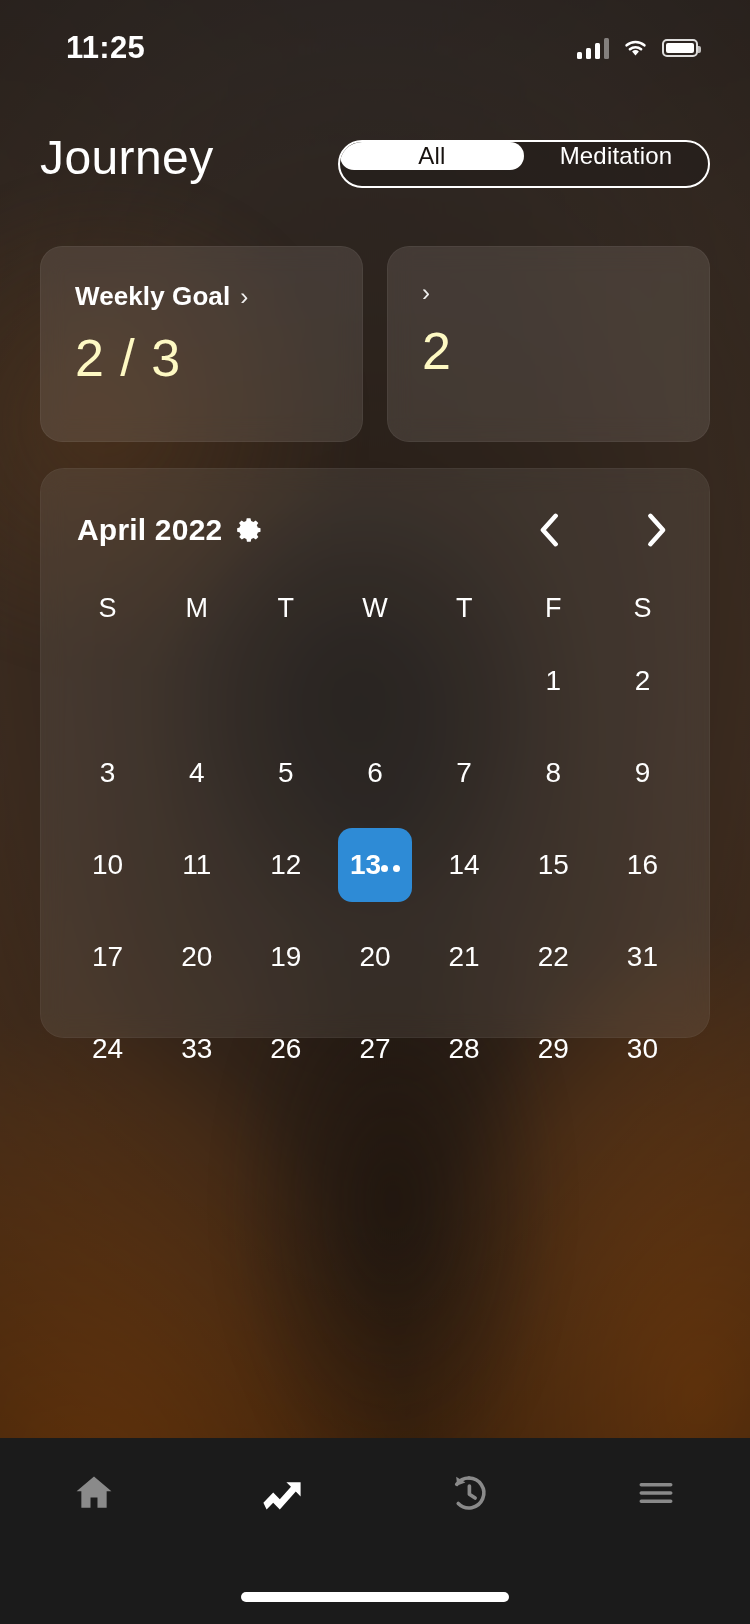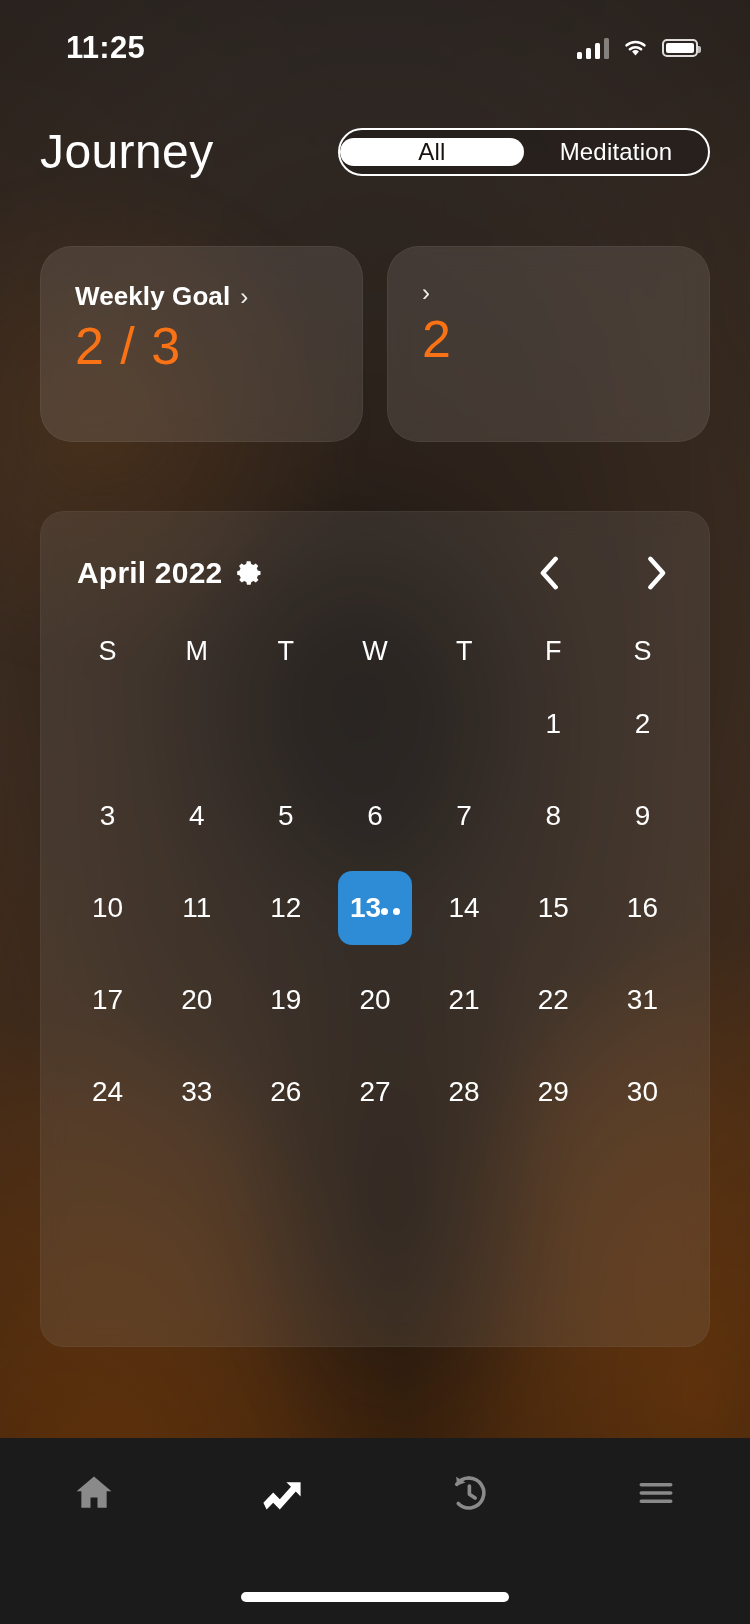--- a/index.html
+++ b/index.html
@@ -57,50 +57,50 @@
   .batt:after { content:""; position:absolute; right:-5px; top:5px; width:3px; height:7px;
                 background:rgba(255,255,255,.7); border-radius:0 2px 2px 0; }
 
   
   .header {
     position:absolute; top:128px; left:0; right:0; z-index:5;
     display:flex; align-items:center; padding:0 40px;
   }
   .title { color:#fff; font-size:48px; font-weight:300; letter-spacing:.4px; line-height:1; }
   .segmented {
-    margin-left:auto; display:flex; align-items:center;
+    margin-left:auto; display:flex; align-items:flex-start;
     width:372px; height:48px; border-radius:24px;
-    border:2px solid #fff; overflow:hidden; background:rgba(32,28,26,.55);
+    border:2px solid #fff; overflow:hidden; background:rgba(32,28,26,.55);margin-top:12px;
   }
   .seg {
     flex:1; display:flex; align-items:center; justify-content:center;
     font-size:24px; letter-spacing:.2px; color:#fff; cursor:pointer;
   }
   .seg.on { background:#fff; color:#17120f; border-radius:22px; font-weight:400; }
 
   
   .stats { position:absolute; top:246px; left:40px; right:40px; display:flex; gap:24px; z-index:5; }
   .card {
-    flex:1; height:196px; border-radius:32px; padding:34px 34px 0;
+    flex:1; height:196px; border-radius:22px; padding:34px 34px 0;
     background:rgba(160,150,143,.20);
     border:1px solid rgba(255,255,255,.05);
     backdrop-filter:blur(12px);
   }
   .card .lbl { color:#fff; font-size:26px; font-weight:700; letter-spacing:.1px;
                display:flex; align-items:center; gap:10px; }
   .chev-sm { font-size:24px; font-weight:400; opacity:.92; line-height:1; }
-  .card .val { color:#f97316; font-size:52px; font-weight:300; margin-top:4px; letter-spacing:1px; }
+  .card .val { color:#fef9c3; font-size:52px; font-weight:300; margin-top:16px; letter-spacing:1px; }
 
   
   .calendar {
-    position:absolute; top:468px; left:40px; right:40px; height:836px;
+    position:absolute; top:468px; left:40px; right:40px; height:570px;
     border-radius:24px; padding:32px 22px 0;
     background:rgba(150,140,134,.17);
     border:1px solid rgba(255,255,255,.04);
-    backdrop-filter:blur(12px); z-index:5;margin-top:43px;
+    backdrop-filter:blur(12px); z-index:5;
   }
   .cal-head { display:flex; align-items:center; padding:0 14px; height:58px; }
   .cal-month { color:#fff; font-size:30px; font-weight:700; letter-spacing:.2px; }
   .gear { margin-left:14px; width:28px; height:28px; display:block; }
   .nav { margin-left:auto; display:flex; align-items:center; gap:72px; }
   .navbtn { width:34px; height:40px; cursor:pointer; }
   .weekdays, .week { display:grid; grid-template-columns:repeat(7,1fr); }
   .weekdays { margin-top:34px; }
   .wd { text-align:center; color:#fff; font-size:27px; font-weight:300; }
   .week { margin-top:22px; }

